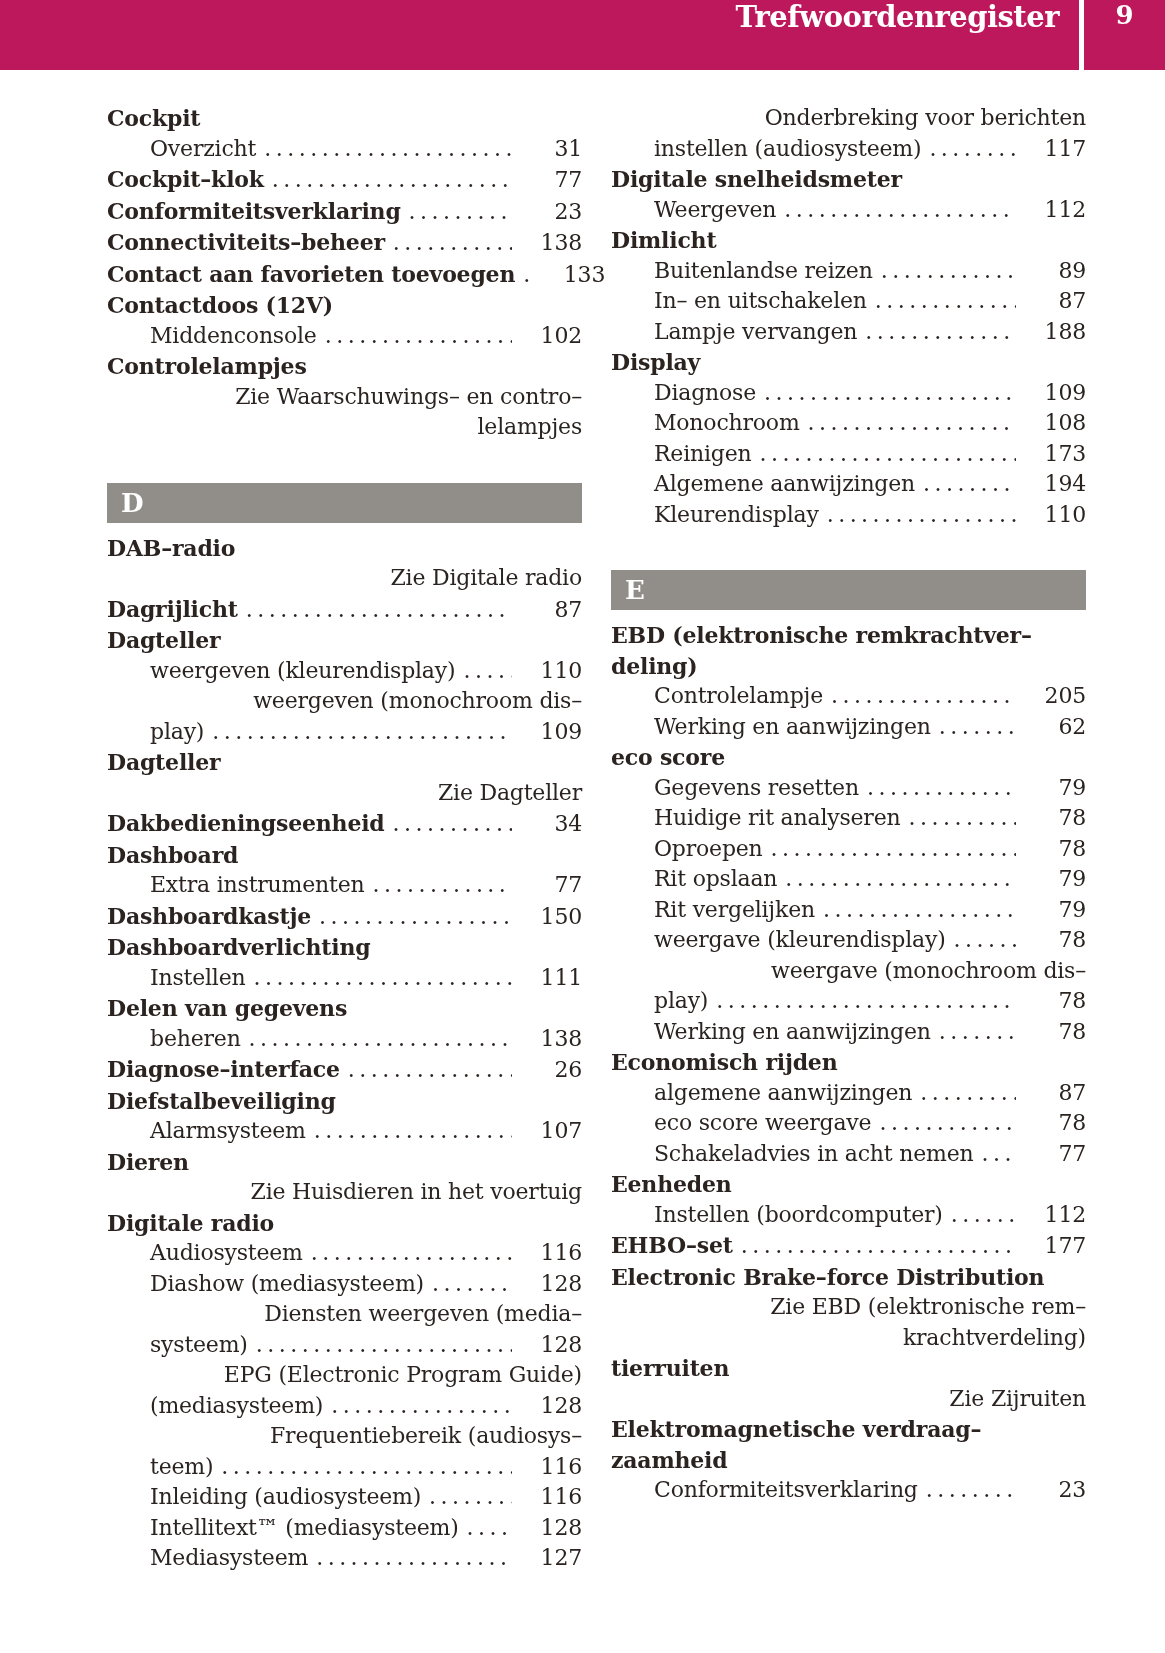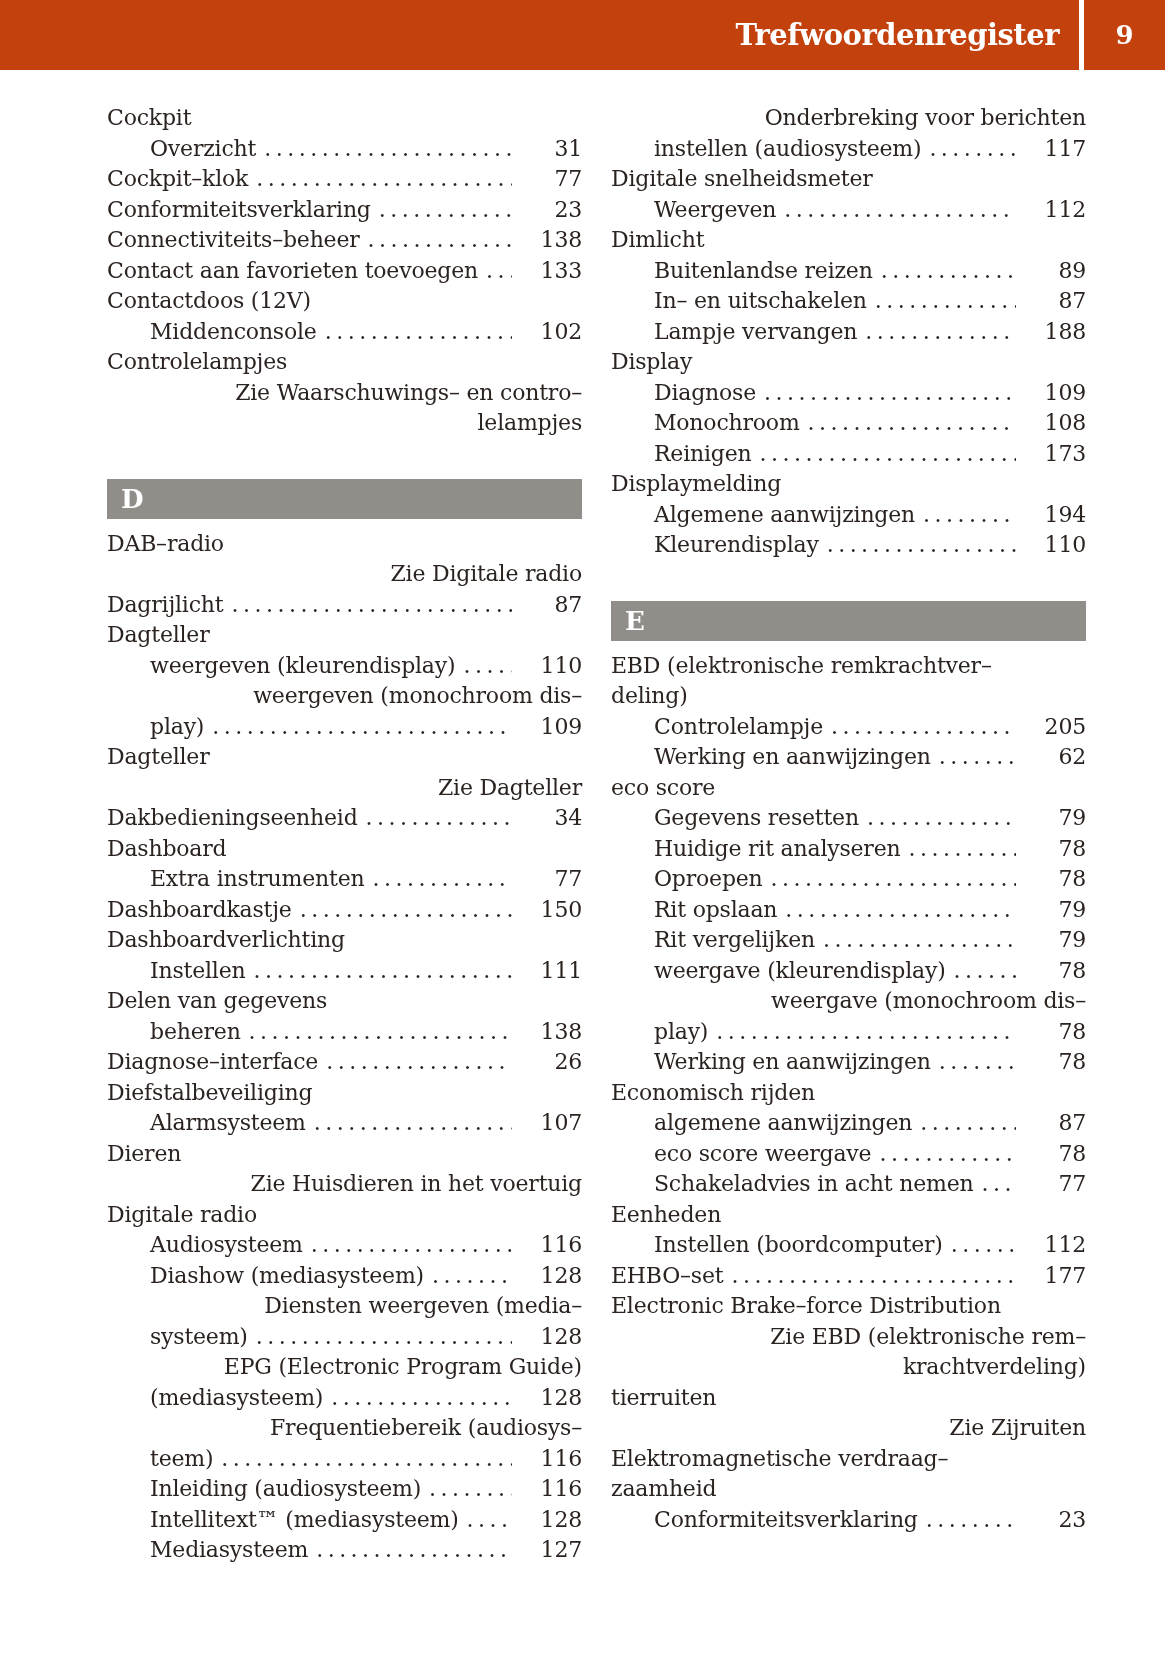--- a/index.html
+++ b/index.html
@@ -4,41 +4,41 @@
 <style>
   html,body{margin:0;padding:0;}
   body{
     width:1165px;height:1653px;position:relative;
     background:#ffffff;color:#2a2320;
     font-family:"DejaVu Serif", serif;
     overflow:hidden;
   }
   .topbar{
     position:absolute;top:0;left:0;width:1165px;height:70px;
-    background:#c2410c;display:flex;align-items:center;
+    background:#be185d;display:flex;align-items:flex-start;
   }
   .topbar-title{
     width:1059px;text-align:right;padding-right:20px;
     color:#ffffff;font-weight:bold;font-size:29px;letter-spacing:-0.5px;
   }
   .topbar-divider{width:5px;height:70px;background:#ffffff;}
   .topbar-page{flex:1;text-align:center;color:#ffffff;font-weight:bold;font-size:26px;}
 
   .content{
     position:absolute;left:107px;top:103px;width:979px;
     display:flex;gap:29px;
   }
   .col{flex:1;min-width:0;}
 
   .line{
     display:flex;align-items:baseline;
     line-height:30.5px;font-size:22px;letter-spacing:-0.2px;
   }
   .line .label{white-space:pre;}
-  .line.head .label{font-weight:normal;text-align:right;}
+  .line.head .label{font-weight:bold;text-align:right;}
   .line.sub{padding-left:43px;justify-content:flex-end;}
   .dots{
     flex:1;min-width:12px;overflow:hidden;white-space:nowrap;
     margin-left:8px;font-weight:normal;
   }
   .dots::after{
     content:"................................................................................";
     letter-spacing:4.5px;
   }
   .num{
@@ -294,23 +294,20 @@
         <div class="line sub">
           <span class="label">Monochroom</span>
           <span class="dots"></span>
           <span class="num">108</span>
         </div>
         <div class="line sub">
           <span class="label">Reinigen</span>
           <span class="dots"></span>
           <span class="num">173</span>
         </div>
-        <div class="line head">
-          <span class="label">Displaymelding</span>
-        </div>
         <div class="line sub">
           <span class="label">Algemene aanwijzingen</span>
           <span class="dots"></span>
           <span class="num">194</span>
         </div>
         <div class="line sub">
           <span class="label">Kleurendisplay</span>
           <span class="dots"></span>
           <span class="num">110</span>
         </div>

